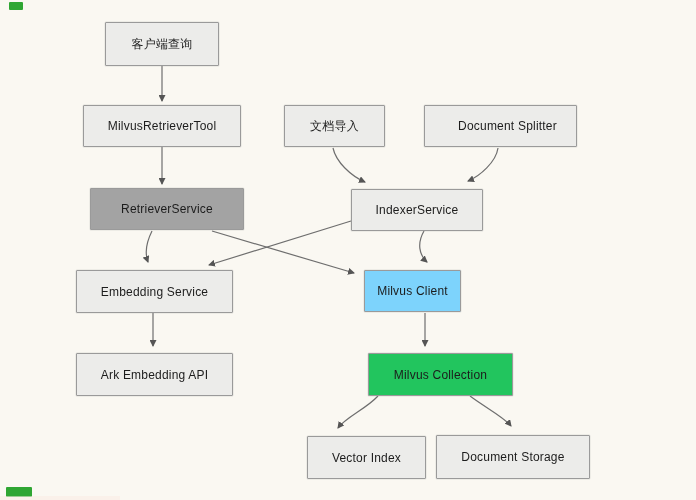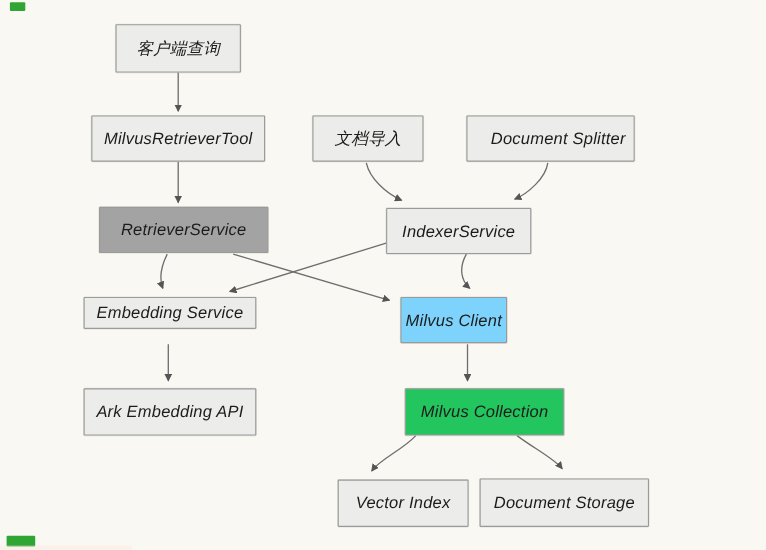--- a/index.html
+++ b/index.html
@@ -30,25 +30,24 @@
     position: absolute;
     box-sizing: border-box;
     border: 1px solid;
     display: flex;
     align-items: center;
     justify-content: center;
     border-radius: 1px;
     box-shadow: 0 0 0 0.5px rgba(150,150,150,0.25);
   }
   .node span {
-    font-size: 15px;
+    font-size: 12px;
     letter-spacing: 0.2px;
     white-space: nowrap;
     color: inherit;
-    font-style: italic;
   }
   .green-mark {
     position: absolute;
     border-radius: 1px;
   }
   .bottom-tint {
     position: absolute;
     left: 0;
     top: 496px;
     width: 120px;
@@ -94,21 +93,21 @@
       </div>
       <div class="node" style="left: 424px; top: 105px; width: 153px; height: 42px; background: rgb(236, 236, 234); border-color: rgb(154, 154, 154); color: rgb(28, 28, 28); padding-left: 14px;">
         <span>Document Splitter</span>
       </div>
       <div class="node" style="left: 90px; top: 188px; width: 154px; height: 42px; background: #a3a3a3; border-color: rgb(154, 154, 154); color: rgb(28, 28, 28);">
         <span>RetrieverService</span>
       </div>
       <div class="node" style="left: 351px; top: 189px; width: 132px; height: 42px; background: rgb(236, 236, 234); border-color: rgb(154, 154, 154); color: rgb(28, 28, 28);">
         <span>IndexerService</span>
       </div>
-      <div class="node" style="left: 76px; top: 270px; width: 157px; height: 29px; background: rgb(236, 236, 234); border-color: rgb(154, 154, 154); color: rgb(28, 28, 28);">
+      <div class="node" style="left: 76px; top: 270px; width: 157px; height: 43px; background: rgb(236, 236, 234); border-color: rgb(154, 154, 154); color: rgb(28, 28, 28);">
         <span>Embedding Service</span>
       </div>
       <div class="node" style="left: 364px; top: 270px; width: 97px; height: 42px; background: #7dd3fc; border-color: rgb(154, 154, 154); color: rgb(28, 28, 28);">
         <span>Milvus Client</span>
       </div>
       <div class="node" style="left: 76px; top: 353px; width: 157px; height: 43px; background: rgb(236, 236, 234); border-color: rgb(154, 154, 154); color: rgb(28, 28, 28);">
         <span>Ark Embedding API</span>
       </div>
       <div class="node" style="left: 352px; top: 353px; width: 145px; height: 43px; background: #22c55e; border-color: rgb(154, 154, 154); color: rgb(28, 28, 28); margin-left: 16px;">
         <span>Milvus Collection</span>

